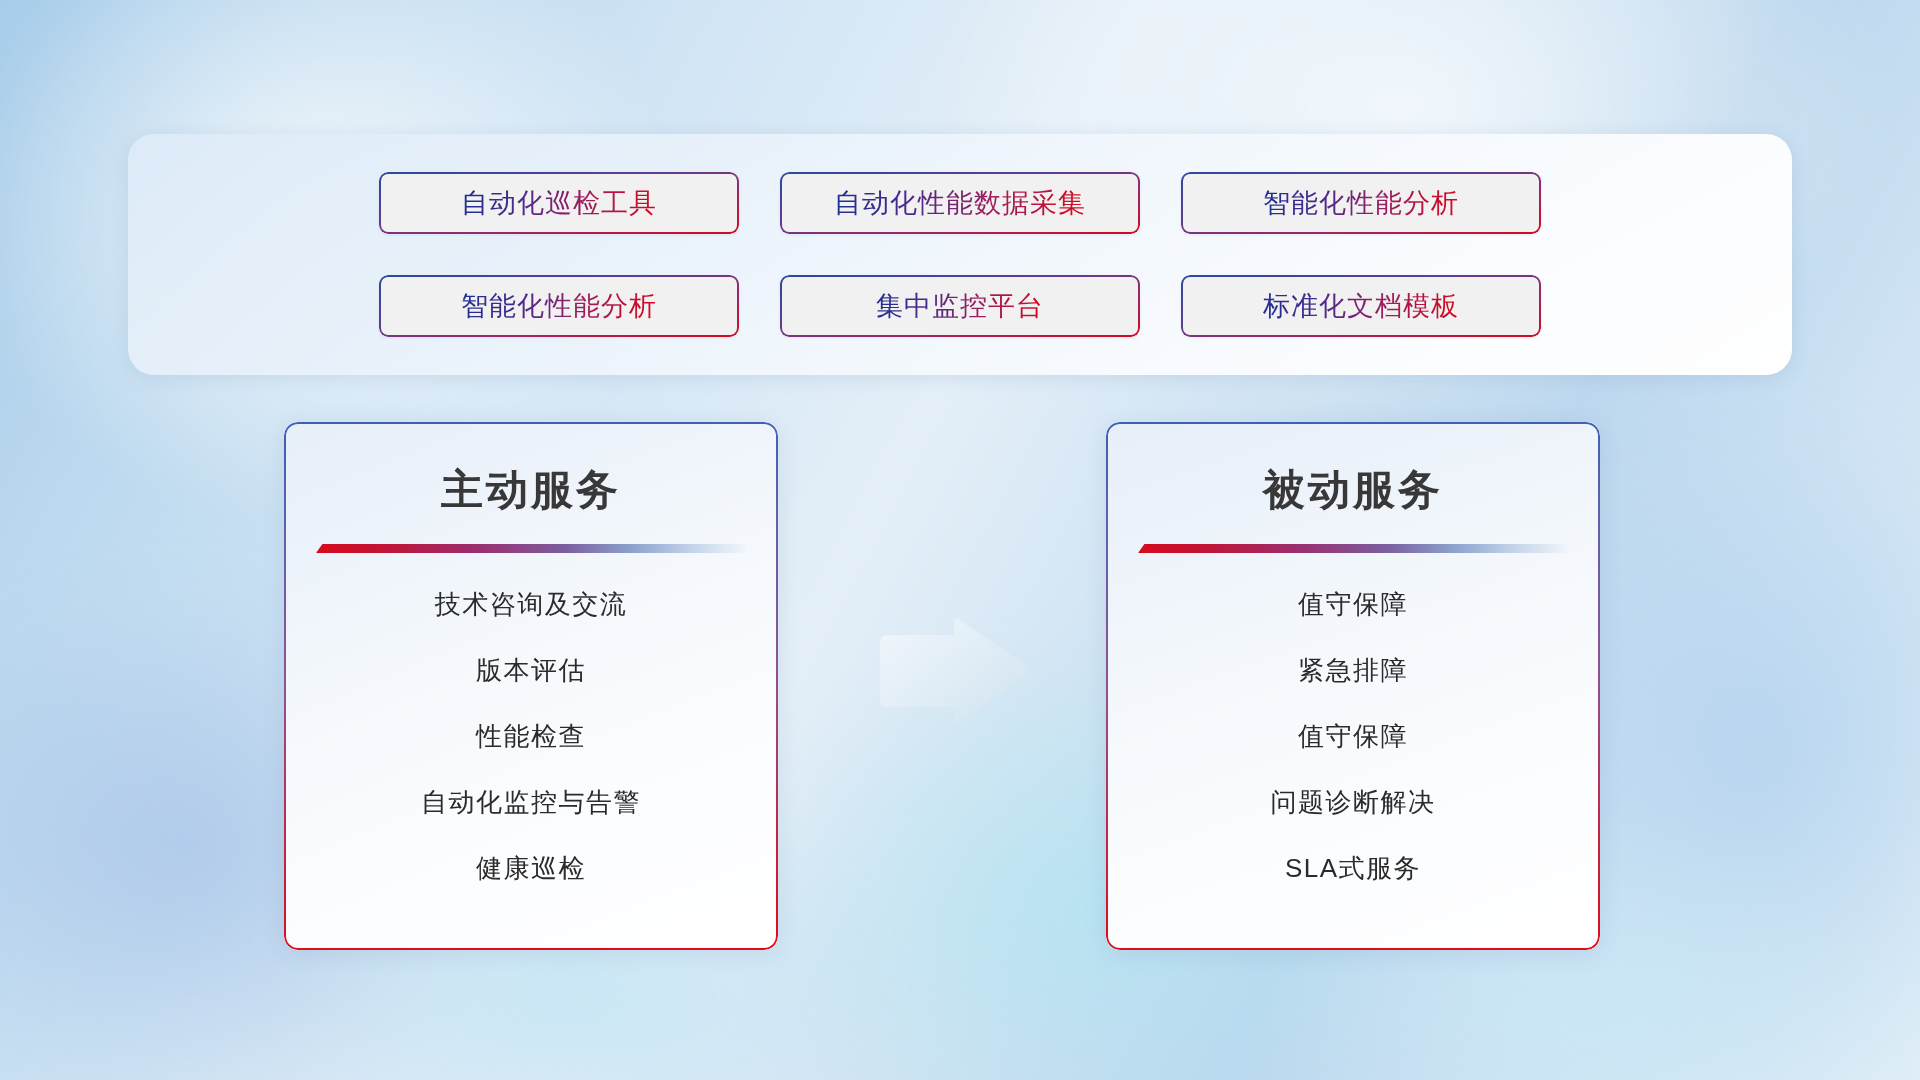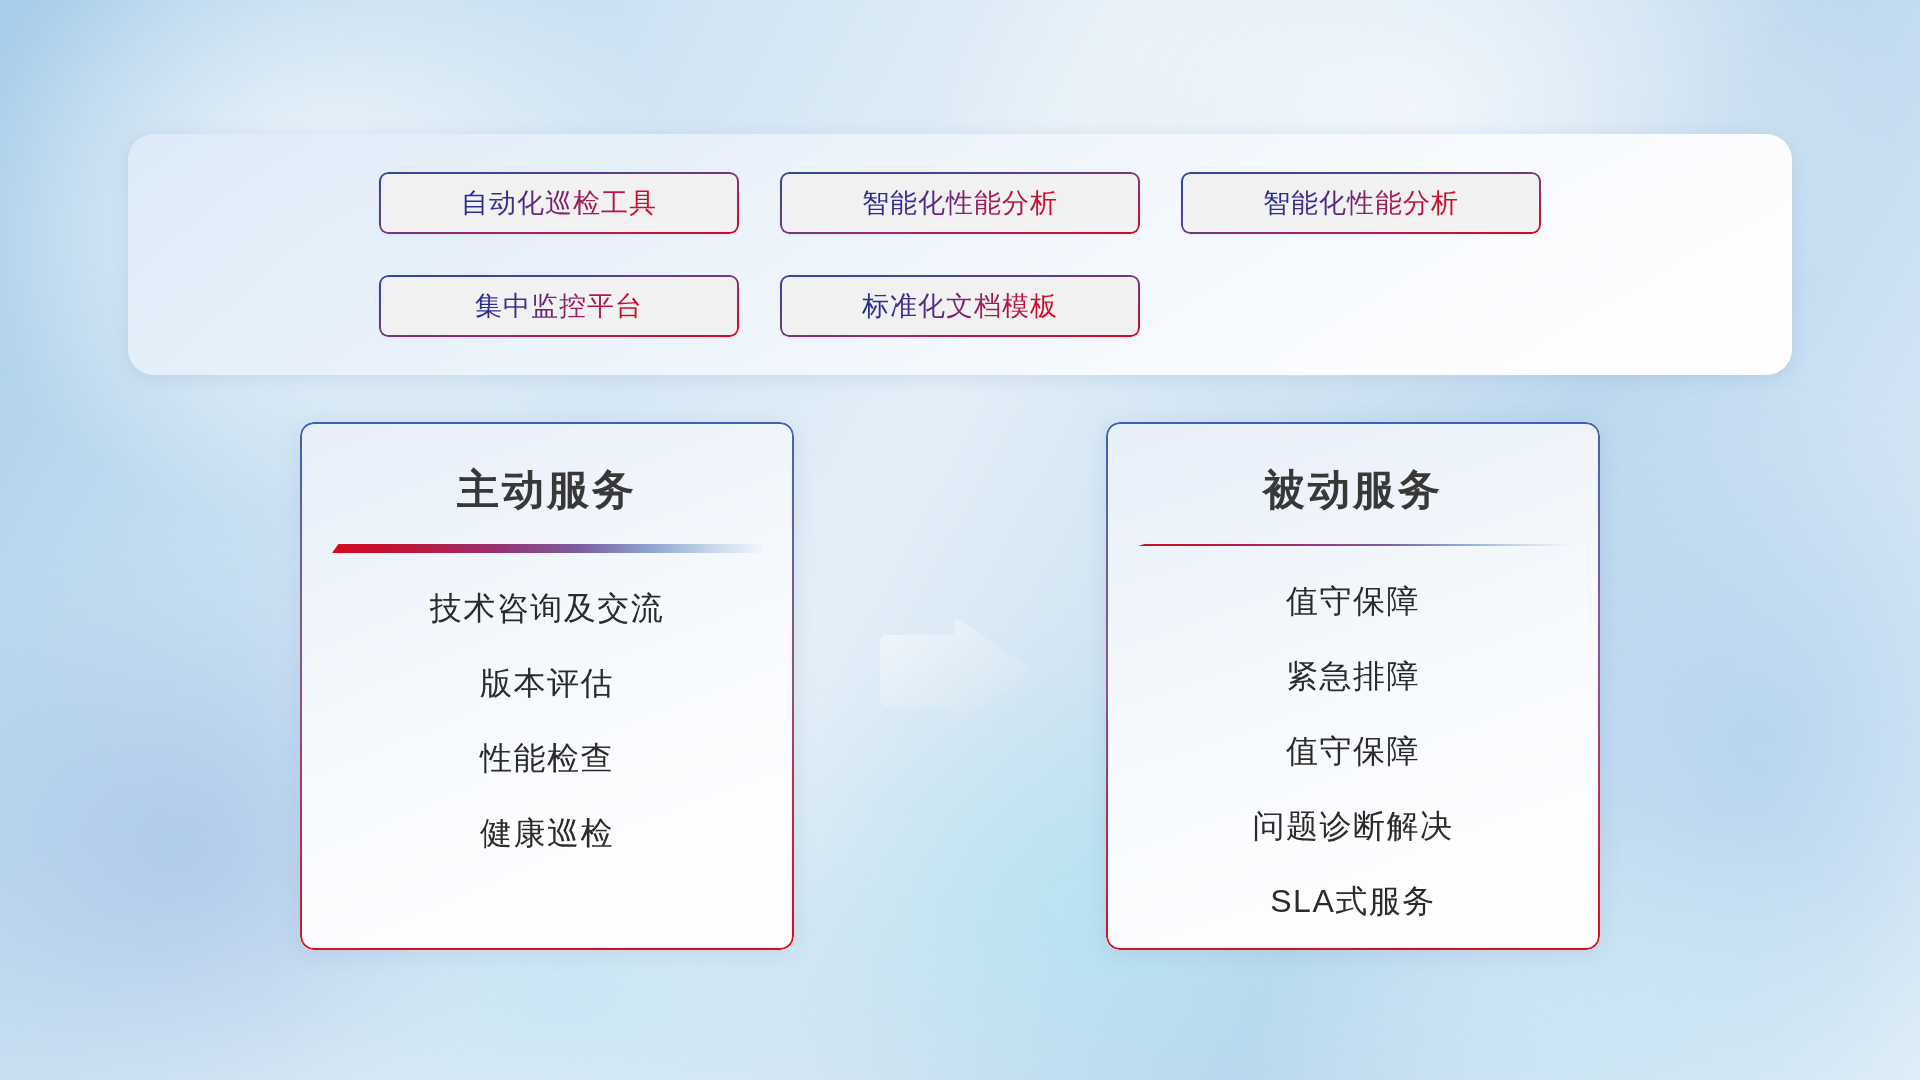--- a/index.html
+++ b/index.html
@@ -170,21 +170,21 @@
     border-radius: 14px;
     padding: 2px;
     background: linear-gradient(178deg,
         #3d5fb4 0%, #5b62ad 18%, #8f5391 48%, #c32544 78%, #e00a18 100%);
     -webkit-mask: linear-gradient(#000 0 0) content-box, linear-gradient(#000 0 0);
     -webkit-mask-composite: xor;
     mask: linear-gradient(#000 0 0) content-box, linear-gradient(#000 0 0);
     mask-composite: exclude;
     pointer-events: none;
   }
-  #card-proactive { left: 300px; }
+  #card-proactive { left: 284px; }
   #card-reactive  { left: 1106px; }
 
   .card-inner {
     position: relative;
     height: 100%;
     padding: 28px 36px 26px;
     display: flex;
     flex-direction: column;
     align-items: center;
   }
@@ -210,21 +210,21 @@
 
   .card-list {
     margin-top: 34px;
     display: flex;
     flex-direction: column;
     align-items: center;
     gap: 31px;
     list-style: none;
   }
   .card-list-item {
-    font-size: 32px;
+    font-size: 26px;
     color: #2b2b2b;
     letter-spacing: 1.5px;
     white-space: nowrap;
   }
 
   
   #flow-arrow {
     position: absolute;
     left: 872px;
     top: 614px;
@@ -244,20 +244,23 @@
 <div id="bg-blob-6"></div>
 <div id="bg-blob-7"></div>
 
 <section id="top-panel">
   <div id="pill-grid">
 
     <div class="pill">
       <span class="pill-label">自动化巡检工具</span>
     </div>
 
+    <div class="pill">
+      <span class="pill-label">自动化性能数据采集</span>
+    </div>
 
     <div class="pill">
       <span class="pill-label">智能化性能分析</span>
     </div>
 
     <div class="pill">
       <span class="pill-label">智能化性能分析</span>
     </div>
 
     <div class="pill">
@@ -272,20 +275,21 @@
 </section>
 
 <section class="service-card" id="card-proactive">
   <div class="card-inner">
     <h2 class="card-title">主动服务</h2>
     <div class="card-divider"></div>
     <ul class="card-list">
       <li class="card-list-item">技术咨询及交流</li>
       <li class="card-list-item">版本评估</li>
       <li class="card-list-item">性能检查</li>
+      <li class="card-list-item">自动化监控与告警</li>
       <li class="card-list-item">健康巡检</li>
     </ul>
   </div>
 </section>
 
 <div id="flow-arrow">
   <svg width="160" height="114" viewBox="0 0 160 114" xmlns="http://www.w3.org/2000/svg">
     <defs>
       <linearGradient id="arrowGrad" x1="0" y1="0" x2="1" y2="1">
         <stop offset="0%" stop-color="#ffffff" stop-opacity="0.56"></stop>

